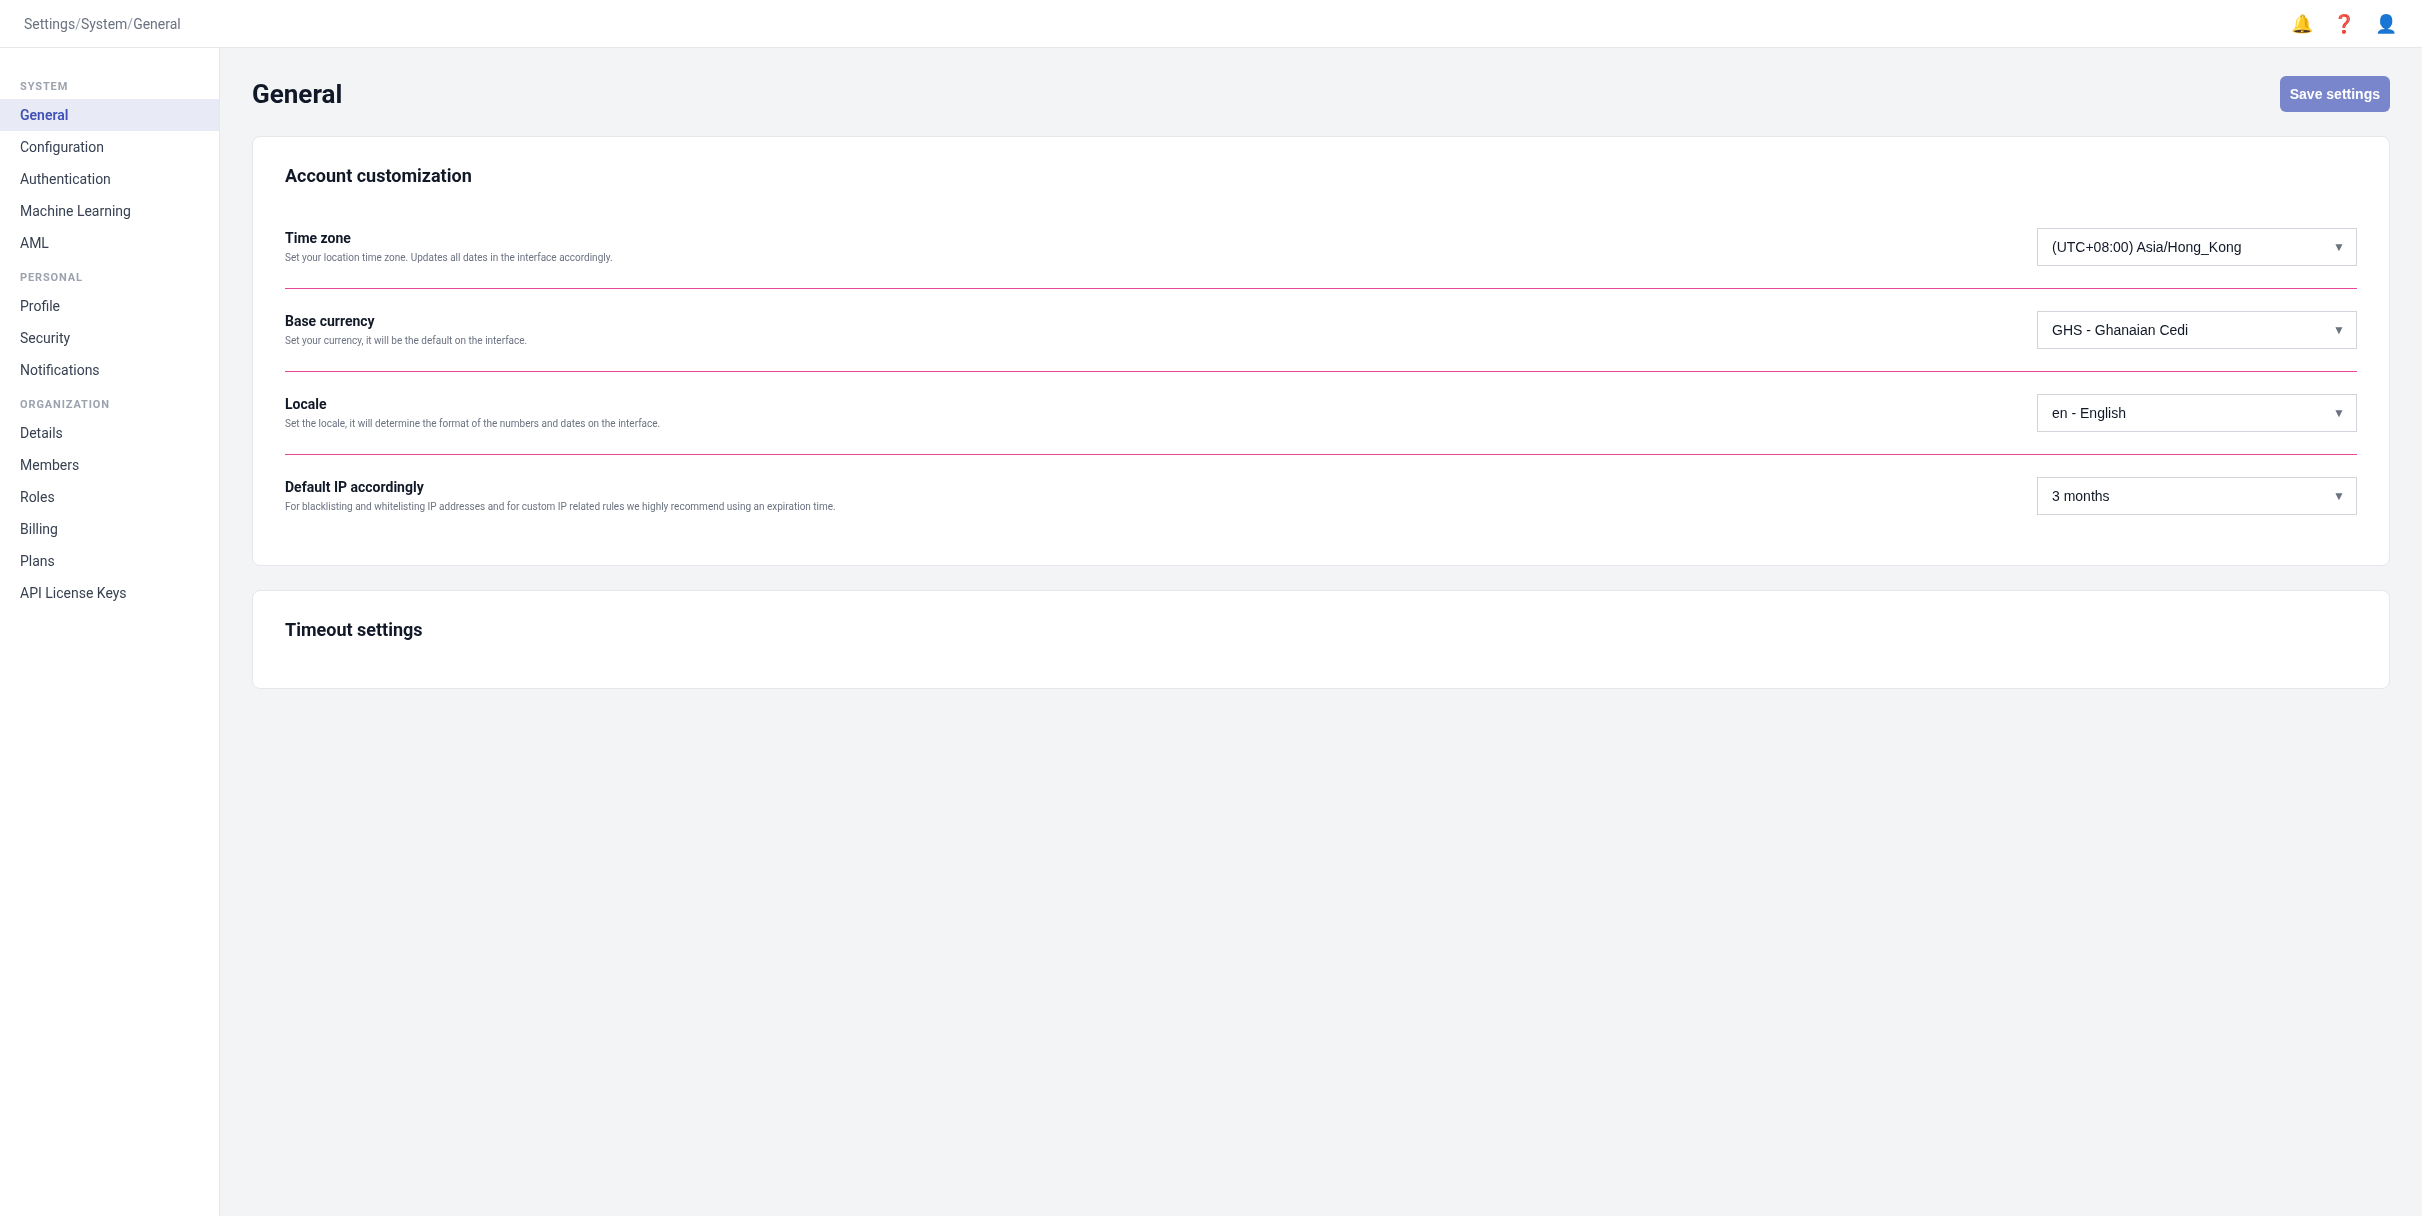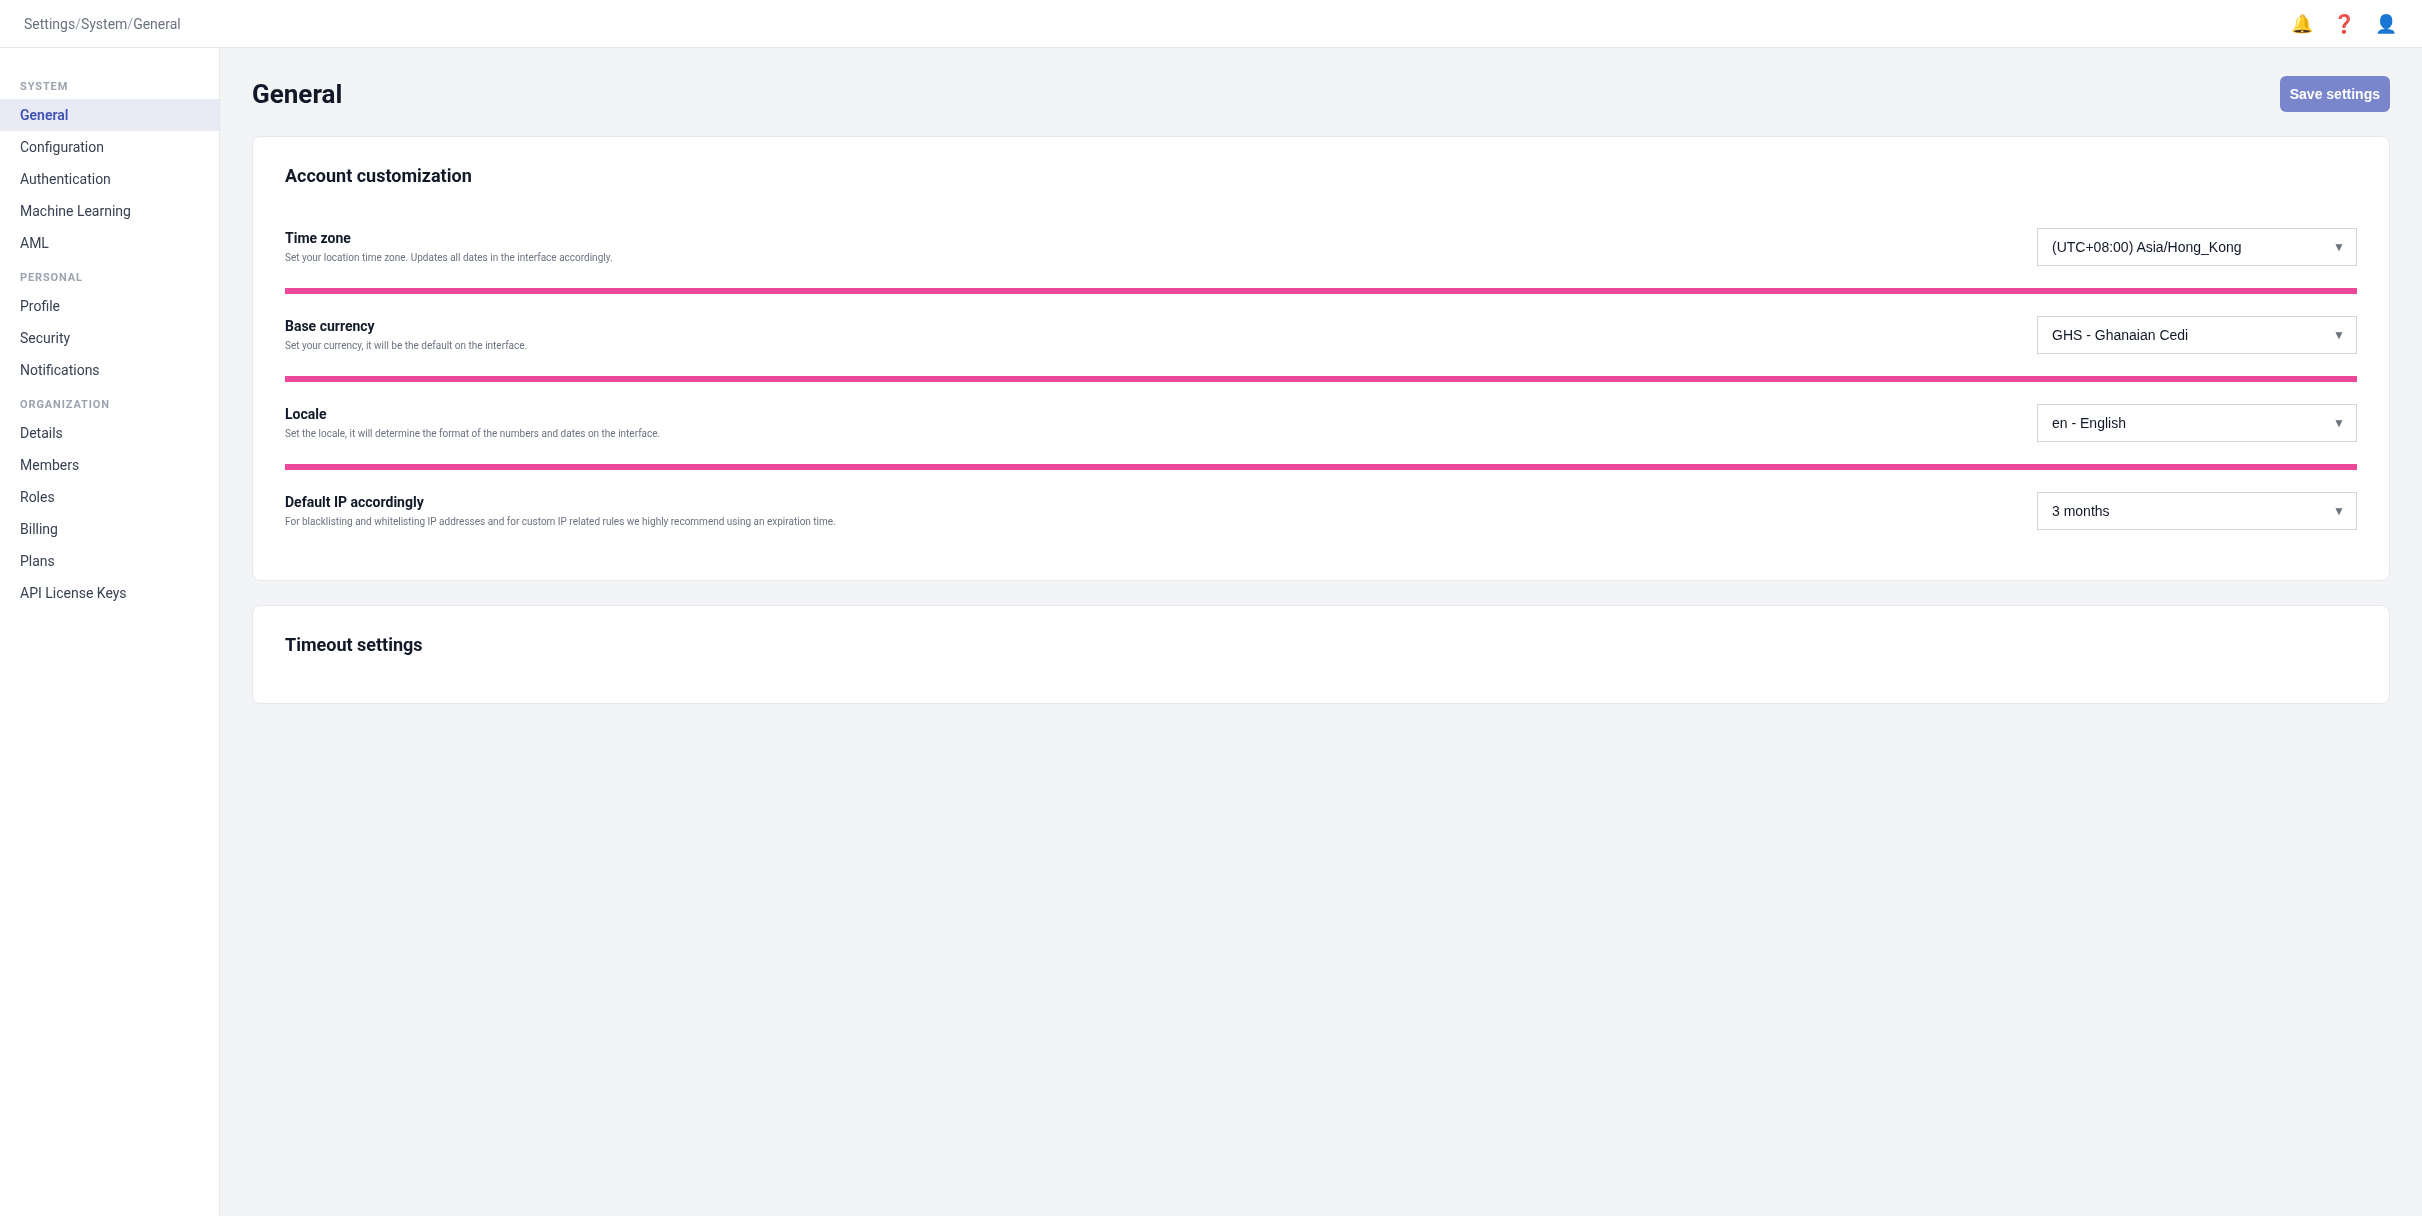--- a/index.html
+++ b/index.html
@@ -127,21 +127,21 @@
       color: #111827;
       margin-bottom: 20px;
     }
 
     
     .setting-row {
       display: flex;
       align-items: center;
       justify-content: space-between;
       padding: 22px 0;
-      border-bottom: 6px solid #ec4899;
+      border-bottom: 1px solid #ec4899;
     }
     .setting-row:last-child { border-bottom: none; }
     .setting-info { flex: 1; max-width: 580px; }
     .setting-label {
       font-size: 14px;
       font-weight: 700;
       color: #111827;
       margin-bottom: 4px;
     }
     .setting-desc {

